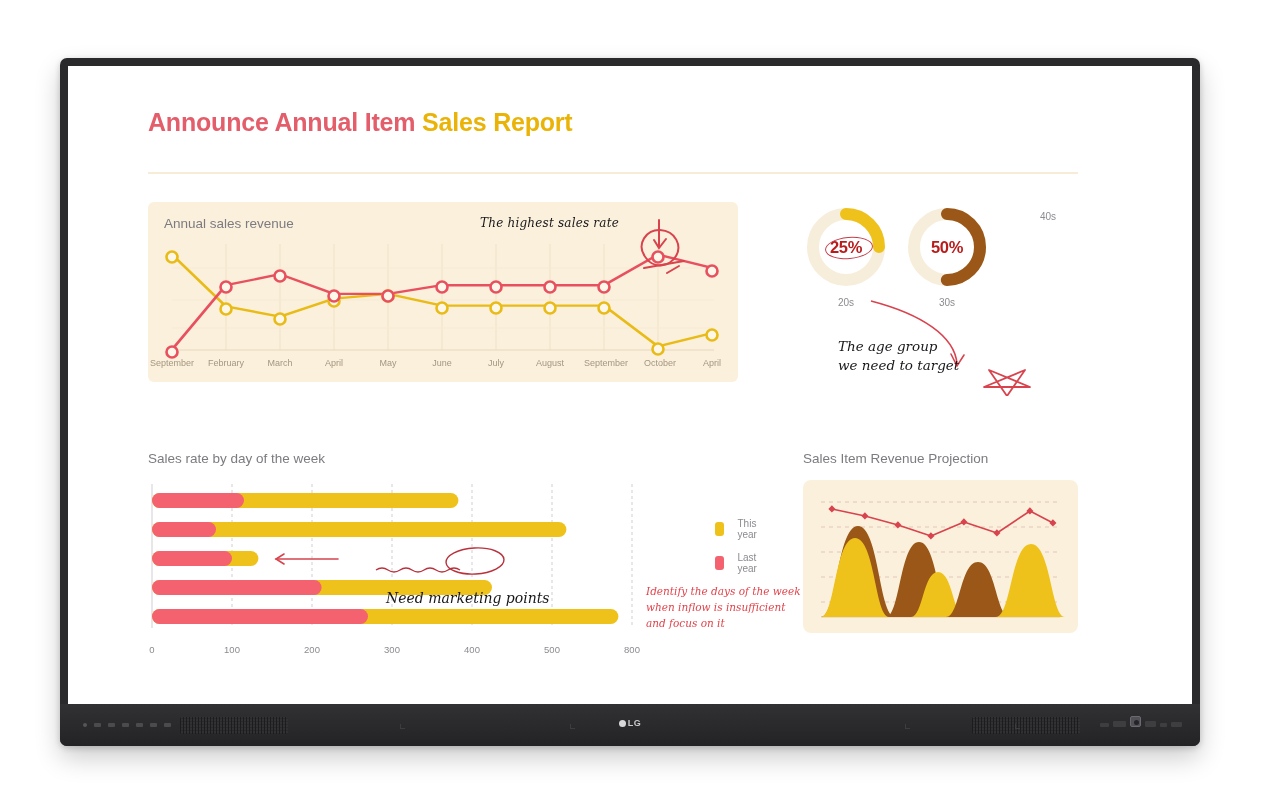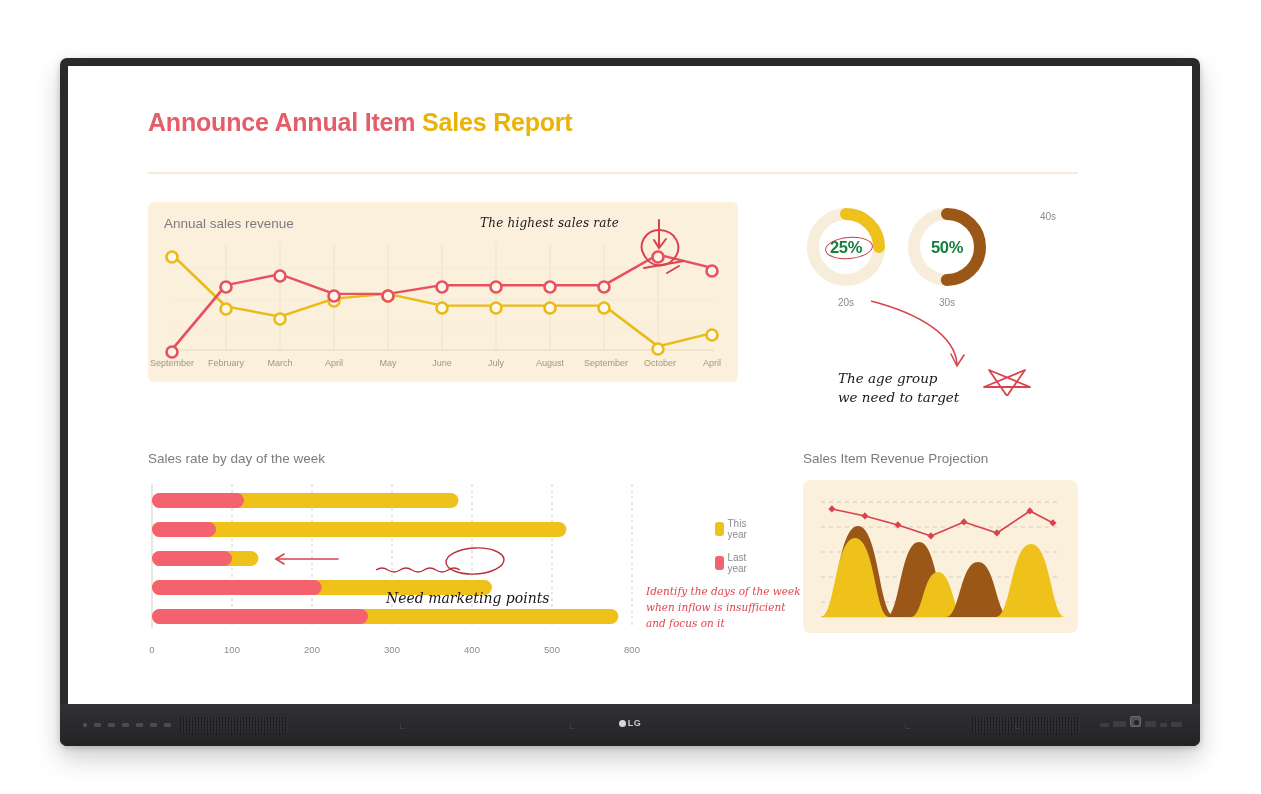--- a/index.html
+++ b/index.html
@@ -83,46 +83,46 @@
     position: absolute; font-size: 9px; color: #a39781; text-align: center;
     transform: translateX(-50%); white-space: nowrap;
   }
 
   
   #donuts { position: absolute; left: 735px; top: 138px; width: 300px; height: 125px; }
   .donut-wrap { position: absolute; top: 0; width: 86px; text-align: center; }
   .donut { position: relative; width: 86px; height: 86px; }
   .donut-val {
     position: absolute; inset: 0; display: flex; align-items: center; justify-content: center;
-    font-size: 16.5px; font-weight: bold; color: #15803d; letter-spacing: -.3px;
+    font-size: 16.5px; font-weight: bold; color: #b91c1c; letter-spacing: -.3px;
   }
   .donut-cap { margin-top: 7px; font-size: 10px; color: #8b8b90; }
   #circle-25 { position: absolute; left: 22px; top: 33px; width: 48px; height: 22px;
     border: 1.6px solid #c43c4a; border-radius: 50%; transform: rotate(-5deg); pointer-events: none; }
 
   
   #age-note {
     position: absolute; left: 770px; top: 271px;
     font-family: "DejaVu Serif", serif; font-style: italic; font-size: 13.5px;
-    color: #18181b; line-height: 1.42; white-space: nowrap; margin-top: 32px;
+    color: #18181b; line-height: 1.42; white-space: nowrap;
   }
   #red-note {
     position: absolute; left: 848px; top: 326px;
     font-family: "DejaVu Serif", serif; font-style: italic; font-size: 10.5px;
     color: #e2434b; line-height: 1.5; white-space: nowrap;
   }
   #ann-svg-right { position: absolute; left: 735px; top: 130px; pointer-events: none; }
 
   
   #bar-title { position: absolute; left: 80px; top: 385px; }
   #bar-area { position: absolute; left: 80px; top: 416px; width: 590px; height: 186px; }
   #bar-svg { position: absolute; left: 0; top: 0; }
   .bar-tick { position: absolute; font-size: 9.5px; color: #8b8b90; transform: translateX(-50%); }
   #legend { position: absolute; left: 567px; top: 36px; }
-  .leg-row { display: flex; align-items: center; gap: 4px; margin-bottom: 12px; }
+  .leg-row { display: flex; align-items: center; gap: 14px; margin-bottom: 12px; }
   .leg-sw { width: 14px; height: 14px; border-radius: 3px; }
   .leg-tx { font-size: 10px; color: #8b8b90; }
   #bar-note {
     position: absolute; left: 498px; top: 102px;
     font-family: "DejaVu Serif", serif; font-style: italic; font-size: 10.5px;
     color: #e2434b; line-height: 1.5; white-space: nowrap;
   }
   #need-note {
     position: absolute; left: 238px; top: 108px;
     font-family: "DejaVu Serif", serif; font-style: italic;

